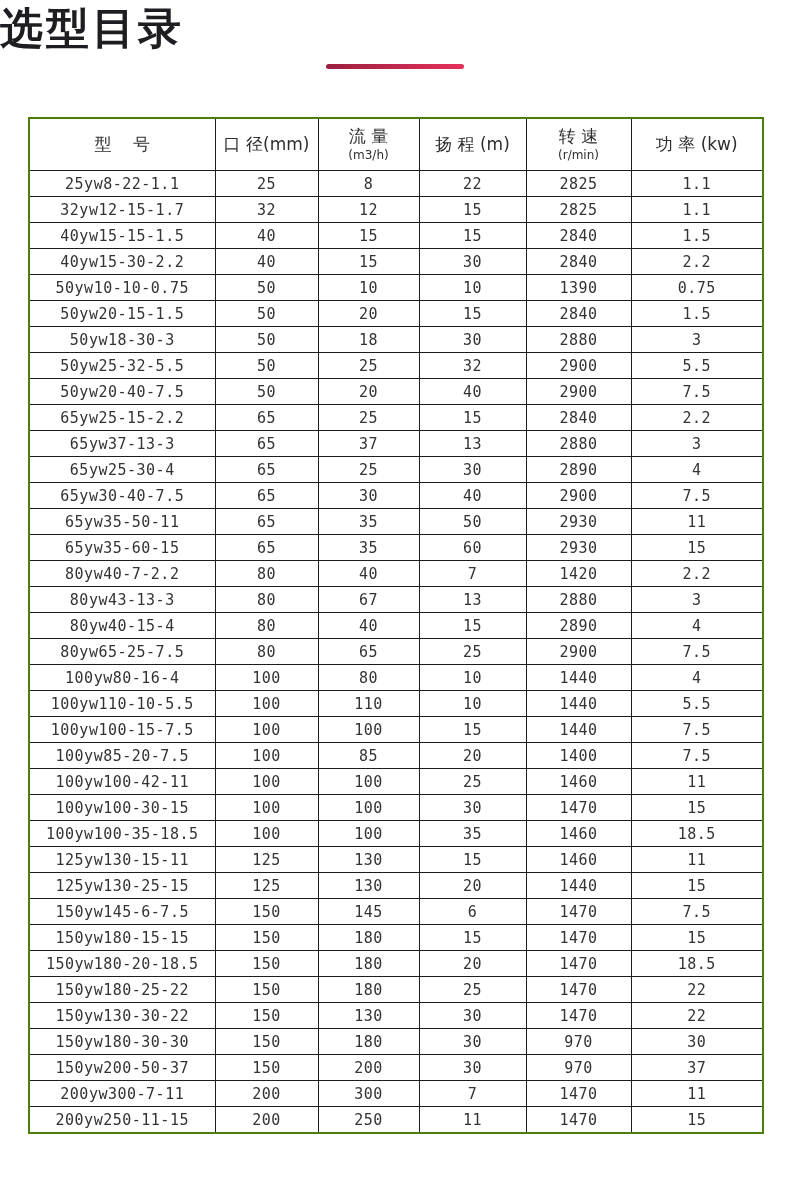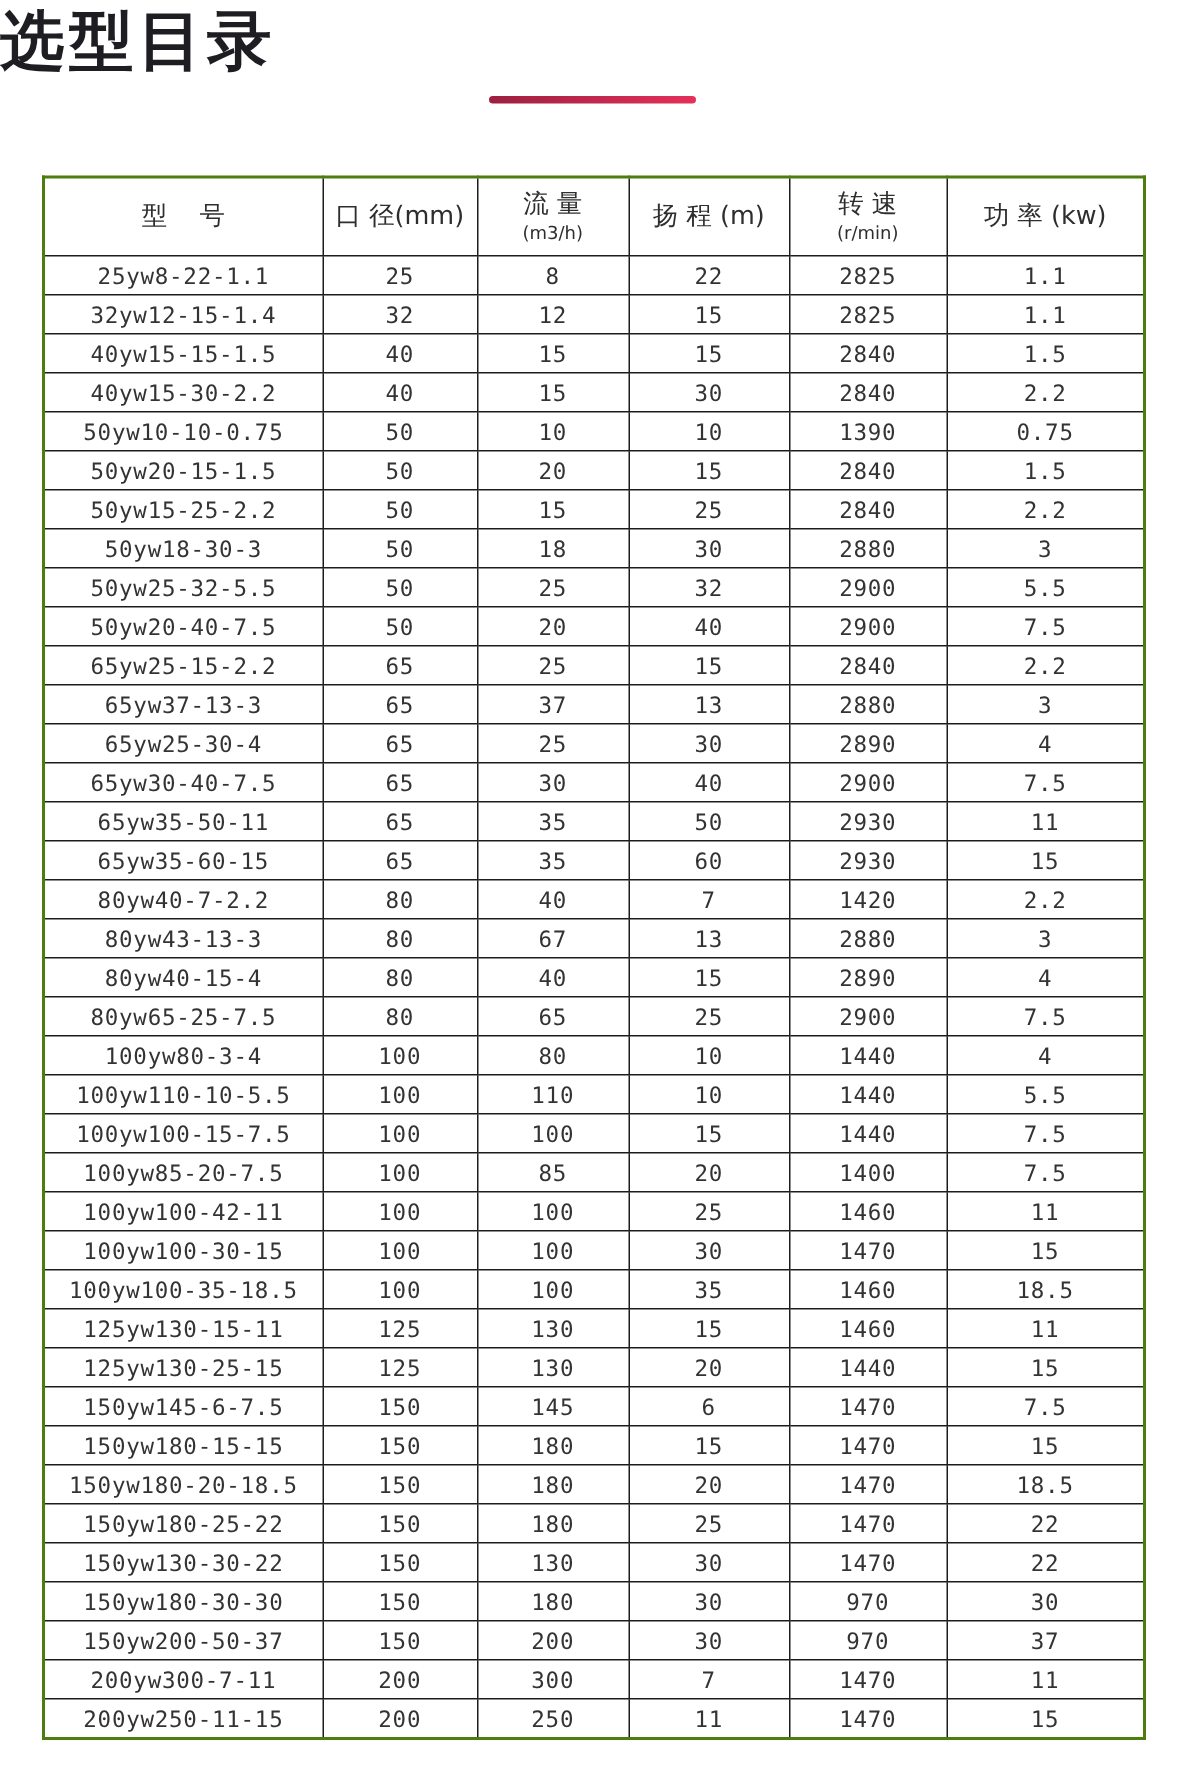--- a/index.html
+++ b/index.html
@@ -121,21 +121,21 @@
     <tbody id="table-body">
         <tr>
           <td>25yw8-22-1.1</td>
           <td>25</td>
           <td>8</td>
           <td>22</td>
           <td>2825</td>
           <td>1.1</td>
         </tr>
         <tr>
-          <td>32yw12-15-1.4</td>
+          <td>32yw12-15-1.7</td>
           <td>32</td>
           <td>12</td>
           <td>15</td>
           <td>2825</td>
           <td>1.1</td>
         </tr>
         <tr>
           <td>40yw15-15-1.5</td>
           <td>40</td>
           <td>15</td>
@@ -159,28 +159,20 @@
           <td>1390</td>
           <td>0.75</td>
         </tr>
         <tr>
           <td>50yw20-15-1.5</td>
           <td>50</td>
           <td>20</td>
           <td>15</td>
           <td>2840</td>
           <td>1.5</td>
-        </tr>
-        <tr>
-          <td>50yw15-25-2.2</td>
-          <td>50</td>
-          <td>15</td>
-          <td>25</td>
-          <td>2840</td>
-          <td>2.2</td>
         </tr>
         <tr>
           <td>50yw18-30-3</td>
           <td>50</td>
           <td>18</td>
           <td>30</td>
           <td>2880</td>
           <td>3</td>
         </tr>
         <tr>
@@ -273,21 +265,21 @@
         </tr>
         <tr>
           <td>80yw65-25-7.5</td>
           <td>80</td>
           <td>65</td>
           <td>25</td>
           <td>2900</td>
           <td>7.5</td>
         </tr>
         <tr>
-          <td>100yw80-3-4</td>
+          <td>100yw80-16-4</td>
           <td>100</td>
           <td>80</td>
           <td>10</td>
           <td>1440</td>
           <td>4</td>
         </tr>
         <tr>
           <td>100yw110-10-5.5</td>
           <td>100</td>
           <td>110</td>

